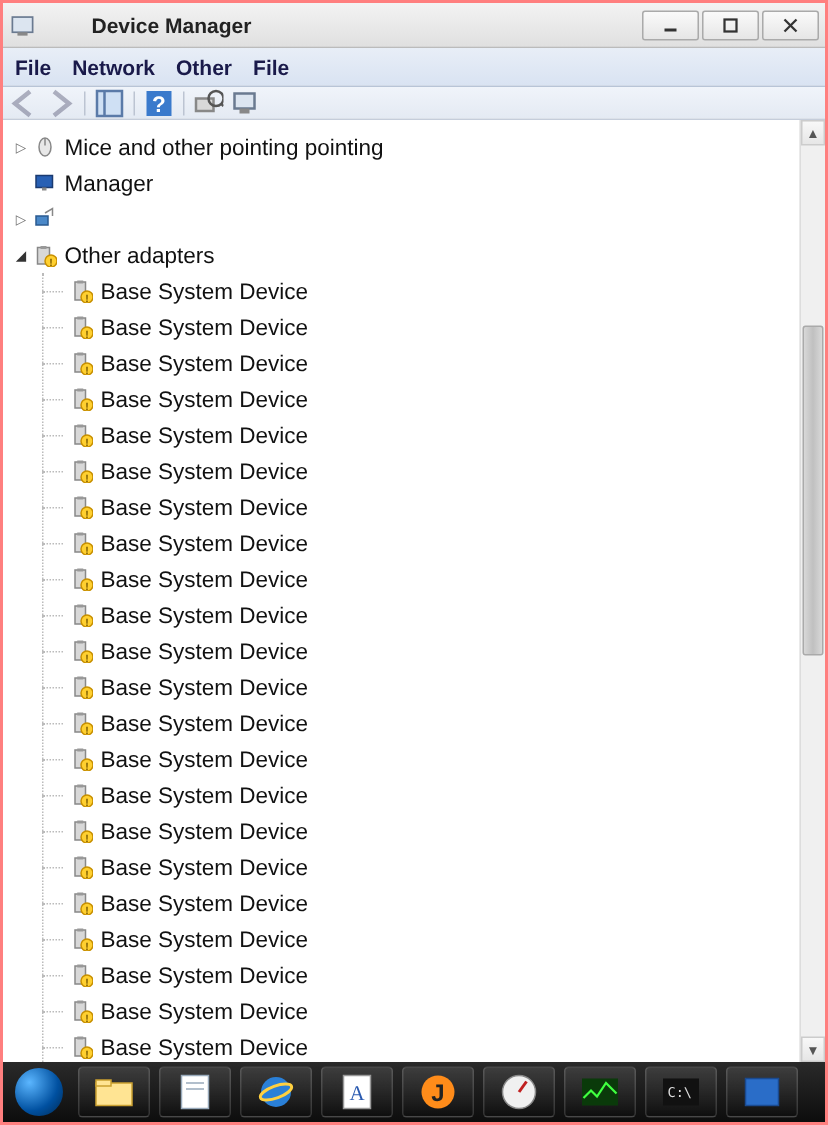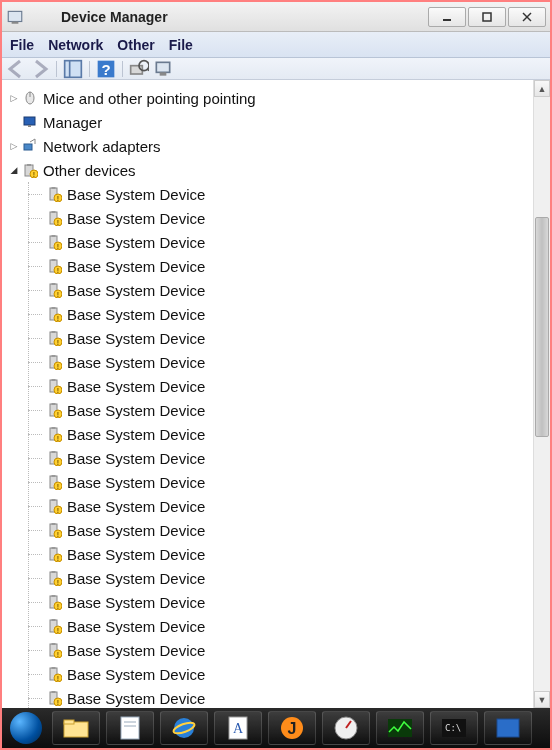--- a/index.html
+++ b/index.html
@@ -205,31 +205,30 @@
               <rect x="6" y="11" width="3" height="2" fill="#888"></rect>
             </svg></span>
     <span class="label">Manager</span>
   </div>
         <div class="node">
     <span class="exp">▷</span>
     <span class="devicon"><svg viewBox="0 0 16 16">
               <rect x="2" y="6" width="8" height="6" fill="#4a88c8" stroke="#2a5a90"></rect>
               <path d="M8 4 L13 1 L13 6" stroke="#888" fill="none"></path>
             </svg></span>
-    <span class="label">Network adapters</span>
   </div>
         <div class="node">
   <span class="exp" style="color:#333">◢</span>
   <span class="devicon"><svg viewBox="0 0 16 16">
               <rect x="3" y="3" width="8" height="11" fill="#d8d8d8" stroke="#888"></rect>
               <rect x="5" y="2" width="4" height="2" fill="#999"></rect>
               <circle cx="12" cy="12" r="4" fill="#ffd030" stroke="#c89000"></circle>
               <text x="12" y="15" font-size="7" text-anchor="middle" fill="#7a5a00" font-weight="bold">!</text>
             </svg></span>
-  <span class="label">Other devices</span>
+  <span class="label">Other adapters</span>
 </div>
         <div class="child-area">
           <div class="node child">
     <span class="conn"></span>
     <span class="devicon"><svg viewBox="0 0 16 16">
                 <rect x="4" y="2" width="7" height="12" fill="#d8d8d8" stroke="#888"></rect>
                 <rect x="5.5" y="1" width="4" height="2" fill="#999"></rect>
                 <circle cx="12" cy="12" r="4" fill="#ffd030" stroke="#c89000"></circle>
                 <text x="12" y="15" font-size="7" text-anchor="middle" fill="#7a5a00" font-weight="bold">!</text>
               </svg></span>

